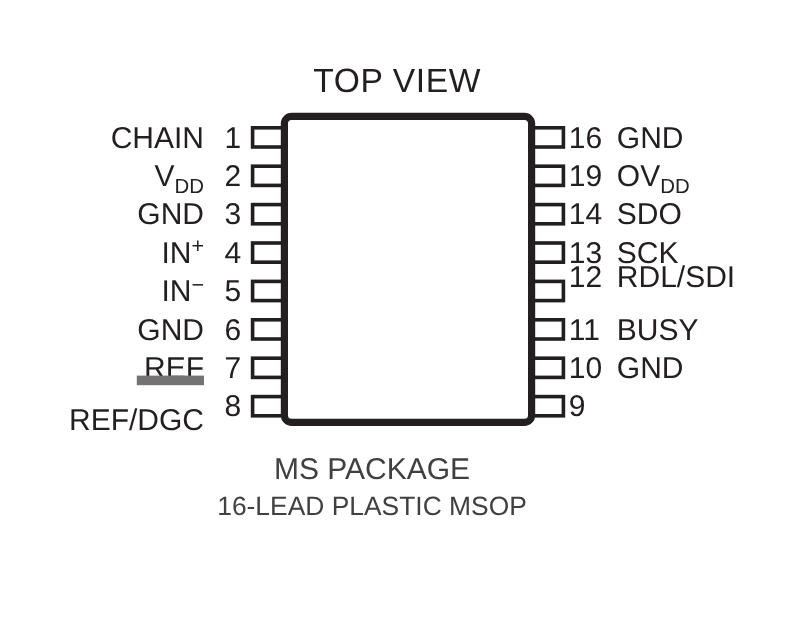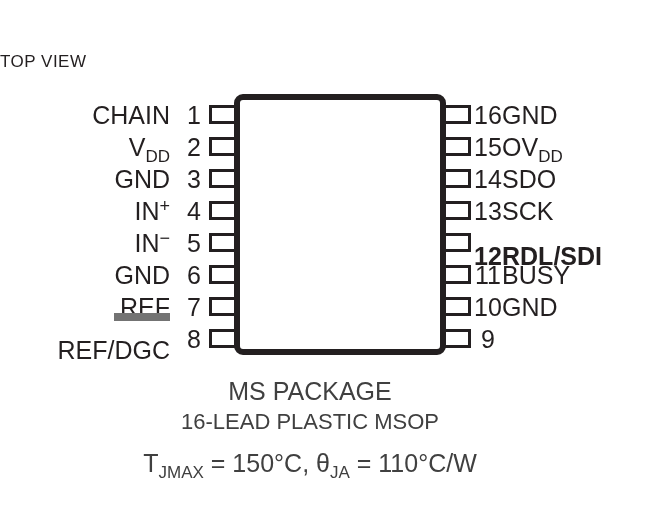--- a/index.html
+++ b/index.html
@@ -21,21 +21,22 @@
     top: 0;
     width: 662px;
     height: 525px;
   }
 
   .title {
     position: absolute;
     left: 0;
     top: 52px;
     width: 662px;
-    font-size: 17px;
+    text-align: center;
+    font-size: 28px;
     letter-spacing: 0.5px;
     color: #231f20;
   }
 
   
   .body-outline {
     position: absolute;
     left: 234px;
     top: 94px;
     width: 212px;
@@ -79,21 +80,21 @@
   .pin-row.right {
     left: 474px;
     width: 188px;
     justify-content: flex-start;
   }
   .pin-row .pnum {
     display: inline-block;
     text-align: center;
   }
   .pin-row.left .pnum  { width: 22px; margin-left: 13px; }
-  .pin-row.right .pnum { width: 28px; text-align: center; }
+  .pin-row.right .pnum { width: 28px; text-align: left; margin-right: 12px; }
 
   .pname { display: inline-block; }
 
   
   .sub {
     font-size: 17px;
     vertical-align: baseline;
     position: relative;
     top: 6px;
     letter-spacing: 0px;
@@ -182,47 +183,44 @@
       </div>
       <div class="pin-row left" style="top: 324px;">
         <span class="pname"><span>REF/</span><span class="ovl">DGC</span></span>
         <span class="pnum">8</span>
       </div>
       <div class="pin-row right" style="top: 100px;">
         <span class="pnum">16</span>
         <span class="pname"><span>GND</span></span>
       </div>
       <div class="pin-row right" style="top: 132px;">
-        <span class="pnum">15</span>
+        <span class="pnum">19</span>
         <span class="pname"><span>OV</span><span class="sub">DD</span></span>
       </div>
       <div class="pin-row right" style="top: 164px;">
         <span class="pnum">14</span>
         <span class="pname"><span>SDO</span></span>
       </div>
       <div class="pin-row right" style="top: 196px;">
         <span class="pnum">13</span>
         <span class="pname"><span>SCK</span></span>
       </div>
-      <div class="pin-row right" style="top: 241px; font-weight: bold;">
+      <div class="pin-row right" style="top: 216px;">
         <span class="pnum">12</span>
         <span class="pname"><span>RDL/SDI</span></span>
       </div>
       <div class="pin-row right" style="top: 260px;">
         <span class="pnum">11</span>
         <span class="pname"><span>BUSY</span></span>
       </div>
       <div class="pin-row right" style="top: 292px;">
         <span class="pnum">10</span>
         <span class="pname"><span>GND</span></span>
       </div>
       <div class="pin-row right" style="top: 324px;">
         <span class="pnum">9</span>
       </div>
     </div>
 
   <div class="caption cap1">MS PACKAGE</div>
   <div class="caption cap2">16-LEAD PLASTIC MSOP</div>
-  <div class="caption cap3">
-    <span>T</span><span class="sub">JMAX</span><span> = 150°C, </span><span>θ</span><span class="sub">JA</span><span> = 110°C/W</span>
-  </div>
 
 </div>
 
 </body></html>

